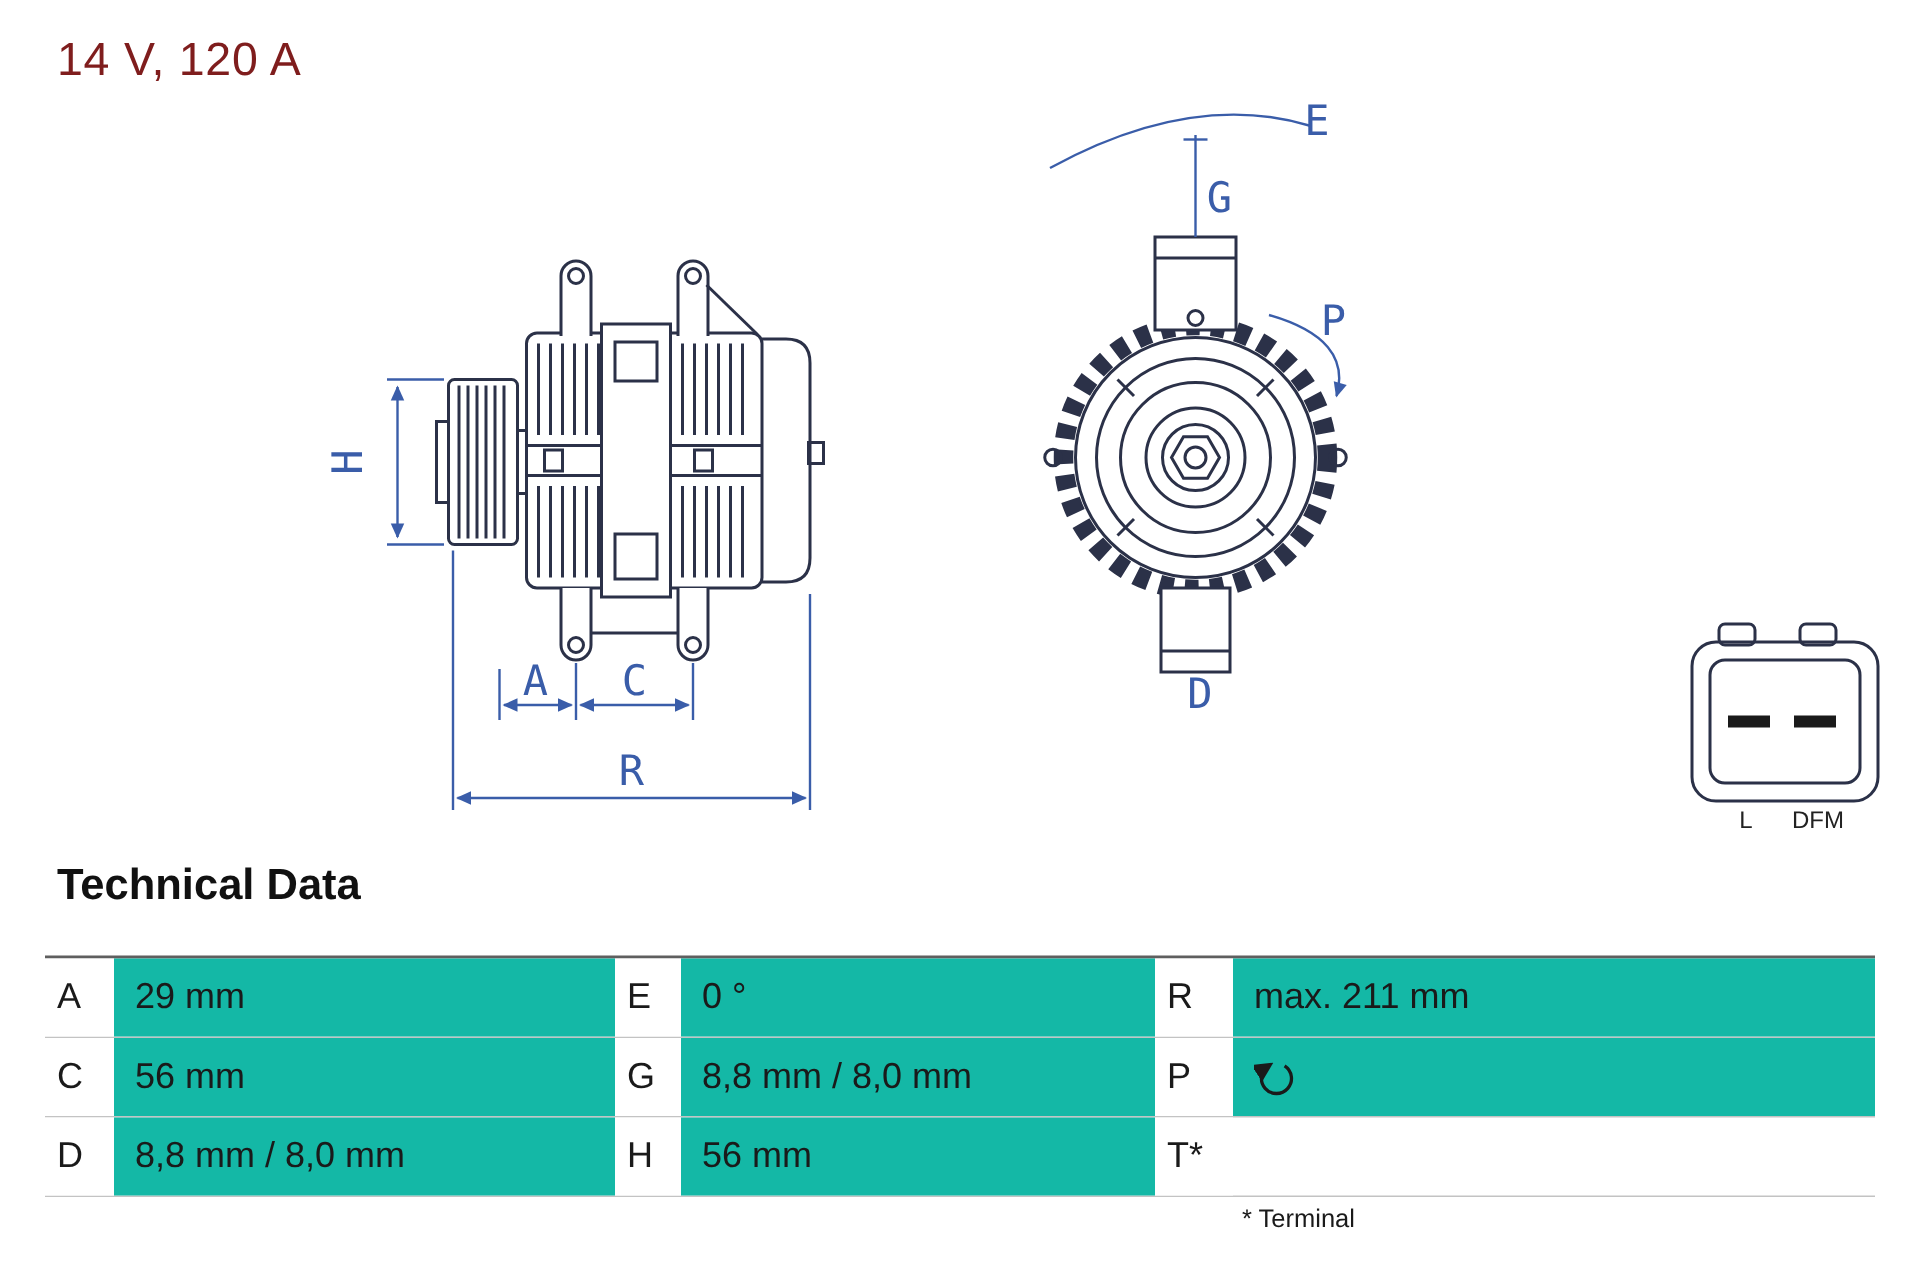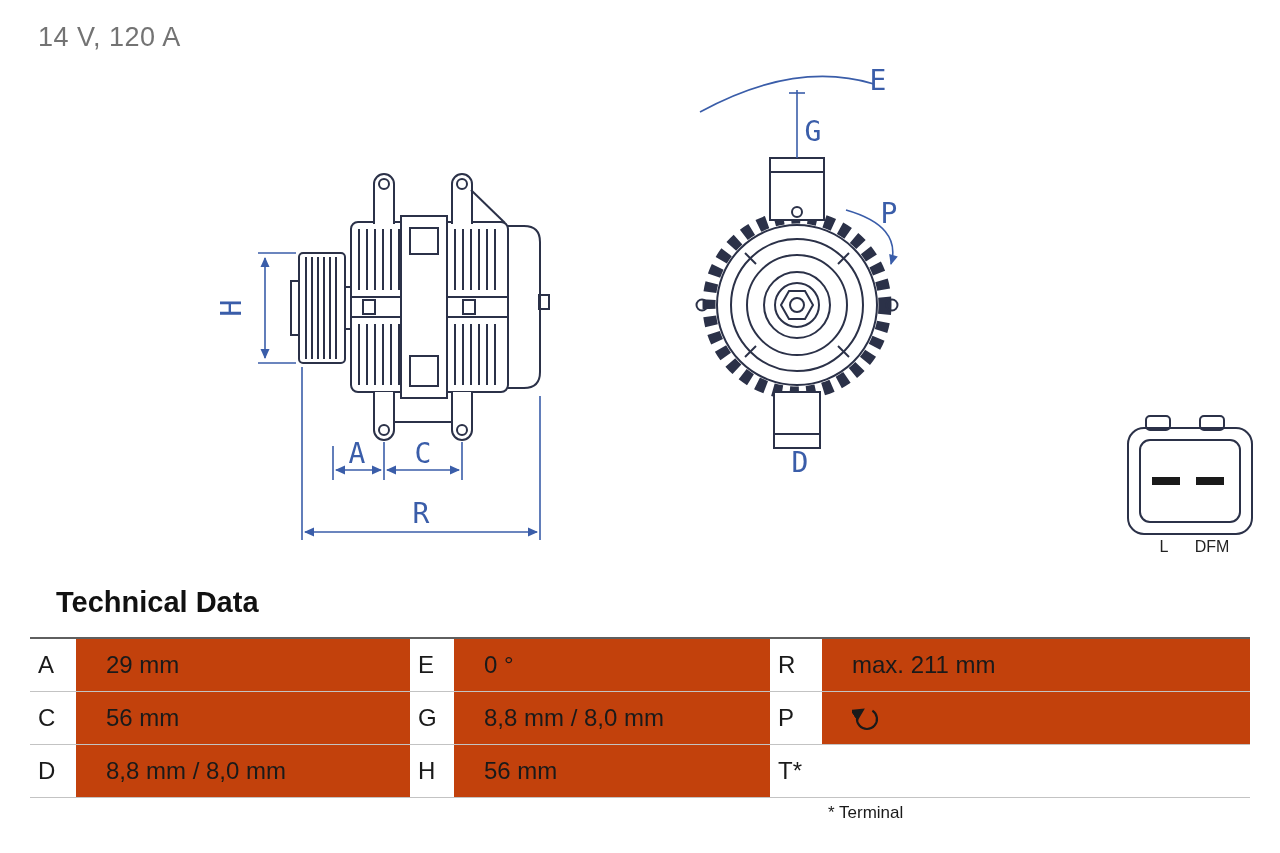--- a/index.html
+++ b/index.html
@@ -5,53 +5,53 @@
   * { margin:0; padding:0; box-sizing:border-box; }
   html,body { background:#ffffff; }
   body {
     width:1280px; height:853px;
     position:relative; overflow:hidden;
     font-family:"Liberation Sans", sans-serif;
     color:#1a1a1a;
   }
   .page-title {
     position:absolute; left:38px; top:22px;
-    font-size:27px; letter-spacing:.5px; color:#737373;
+    font-size:31px; letter-spacing:.5px; color:#7f1d1d;
   }
   .diagram-canvas {
     position:absolute; left:0; top:0; width:1280px; height:580px;
   }
   .dim-label {
     font-family:"DejaVu Sans Mono", monospace;
     font-size:28px; fill:#3a5da9;
   }
   .conn-label {
     font-family:"Liberation Sans", sans-serif;
     font-size:16px; fill:#222222;
   }
   .section-heading {
-    position:absolute; left:38px; top:586px;
-    font-size:29px; font-weight:bold; color:#111111;margin-left:18px;
+    position:absolute; left:38px; top:574px;
+    font-size:29px; font-weight:bold; color:#111111;
   }
   .tech-table {
     position:absolute; left:30px; top:637px; width:1220px;
     border-top:2px solid #5f5f5f;
   }
   .trow {
     display:grid;
     grid-template-columns:46px 334px 44px 316px 52px 1fr;
     height:53px;
     border-bottom:1px solid #c3c3c3;
   }
   .cell {
     display:flex; align-items:center;
     font-size:24px; color:#1a1a1a; white-space:nowrap;
   }
   .kcell { background:#ffffff; padding-left:8px; }
-  .vcell { background:#c2410c; padding-left:30px; }
+  .vcell { background:#14b8a6; padding-left:14px; }
   .footnote {
     position:absolute; left:828px; top:803px;
     font-size:17px; color:#1a1a1a;text-align:center;
   }
   .rot-icon { display:block; }
 </style>
 </head>
 <body>
 
 <div class="page-title">14 V, 120 A</div>

